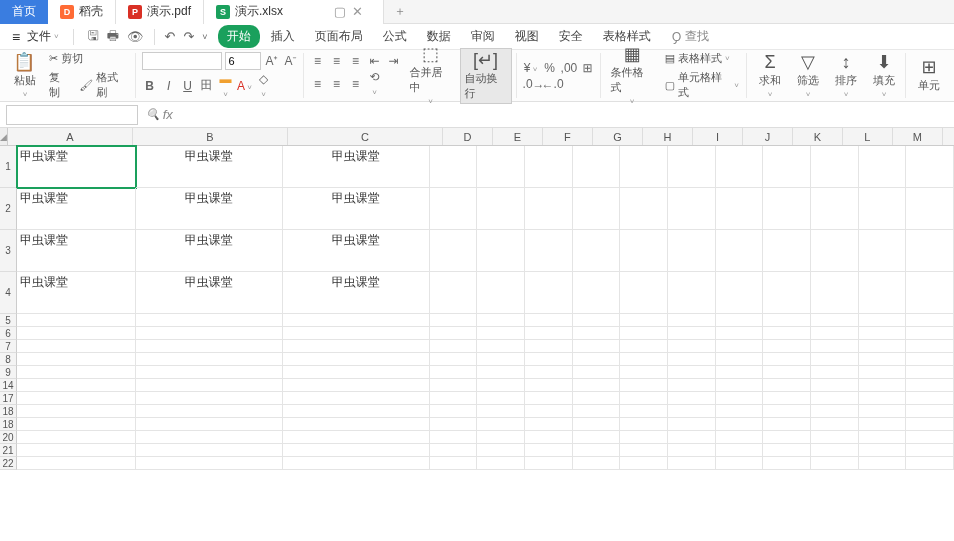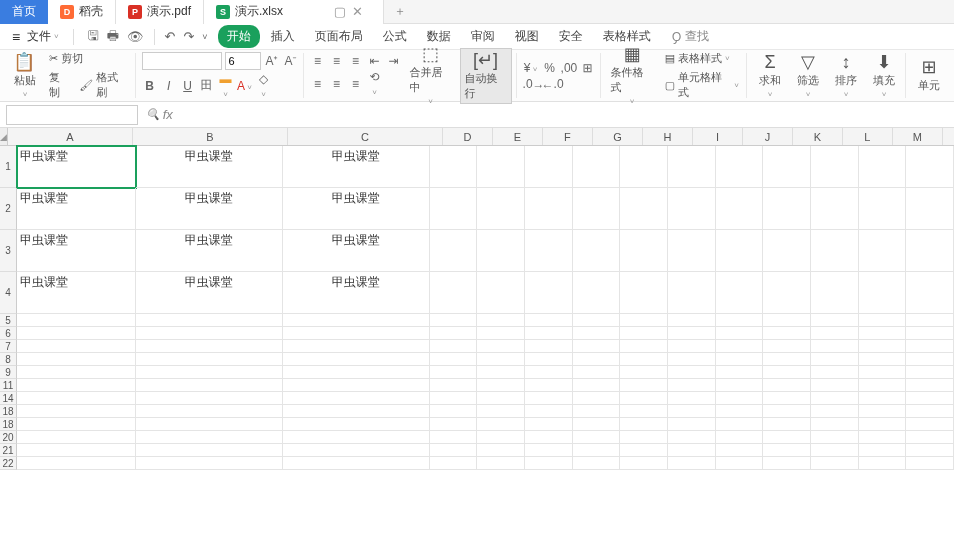--- a/index.html
+++ b/index.html
@@ -429,54 +429,54 @@
         <div class="cell std short" style="height: 13px;"></div>
         <div class="cell std short" style="height: 13px;"></div>
         <div class="cell std short" style="height: 13px;"></div>
         <div class="cell std short" style="height: 13px;"></div>
         <div class="cell std short" style="height: 13px;"></div>
         <div class="cell std short" style="height: 13px;"></div>
         <div class="cell std short" style="height: 13px;"></div>
         <div class="cell std short" style="height: 13px;"></div>
       </div>
       <div class="gridrow">
-        <div class="rowh short" style="height: 13px;">11</div>
-        <div class="cell A short" style="height: 13px;"></div>
-        <div class="cell wide short" style="height: 13px;"></div>
-        <div class="cell wide short" style="height: 13px;"></div>
-        <div class="cell std short" style="height: 13px;"></div>
-        <div class="cell std short" style="height: 13px;"></div>
-        <div class="cell std short" style="height: 13px;"></div>
-        <div class="cell std short" style="height: 13px;"></div>
-        <div class="cell std short" style="height: 13px;"></div>
-        <div class="cell std short" style="height: 13px;"></div>
-        <div class="cell std short" style="height: 13px;"></div>
-        <div class="cell std short" style="height: 13px;"></div>
-        <div class="cell std short" style="height: 13px;"></div>
-        <div class="cell std short" style="height: 13px;"></div>
-        <div class="cell std short" style="height: 13px;"></div>
-      </div>
-      <div class="gridrow">
         <div class="rowh short" style="height: 13px;">14</div>
         <div class="cell A short" style="height: 13px;"></div>
         <div class="cell wide short" style="height: 13px;"></div>
         <div class="cell wide short" style="height: 13px;"></div>
         <div class="cell std short" style="height: 13px;"></div>
         <div class="cell std short" style="height: 13px;"></div>
         <div class="cell std short" style="height: 13px;"></div>
         <div class="cell std short" style="height: 13px;"></div>
         <div class="cell std short" style="height: 13px;"></div>
         <div class="cell std short" style="height: 13px;"></div>
         <div class="cell std short" style="height: 13px;"></div>
         <div class="cell std short" style="height: 13px;"></div>
         <div class="cell std short" style="height: 13px;"></div>
         <div class="cell std short" style="height: 13px;"></div>
         <div class="cell std short" style="height: 13px;"></div>
       </div>
       <div class="gridrow">
+        <div class="rowh short" style="height: 13px;">17</div>
+        <div class="cell A short" style="height: 13px;"></div>
+        <div class="cell wide short" style="height: 13px;"></div>
+        <div class="cell wide short" style="height: 13px;"></div>
+        <div class="cell std short" style="height: 13px;"></div>
+        <div class="cell std short" style="height: 13px;"></div>
+        <div class="cell std short" style="height: 13px;"></div>
+        <div class="cell std short" style="height: 13px;"></div>
+        <div class="cell std short" style="height: 13px;"></div>
+        <div class="cell std short" style="height: 13px;"></div>
+        <div class="cell std short" style="height: 13px;"></div>
+        <div class="cell std short" style="height: 13px;"></div>
+        <div class="cell std short" style="height: 13px;"></div>
+        <div class="cell std short" style="height: 13px;"></div>
+        <div class="cell std short" style="height: 13px;"></div>
+      </div>
+      <div class="gridrow">
         <div class="rowh short" style="height: 13px;">18</div>
         <div class="cell A short" style="height: 13px;"></div>
         <div class="cell wide short" style="height: 13px;"></div>
         <div class="cell wide short" style="height: 13px;"></div>
         <div class="cell std short" style="height: 13px;"></div>
         <div class="cell std short" style="height: 13px;"></div>
         <div class="cell std short" style="height: 13px;"></div>
         <div class="cell std short" style="height: 13px;"></div>
         <div class="cell std short" style="height: 13px;"></div>
         <div class="cell std short" style="height: 13px;"></div>

